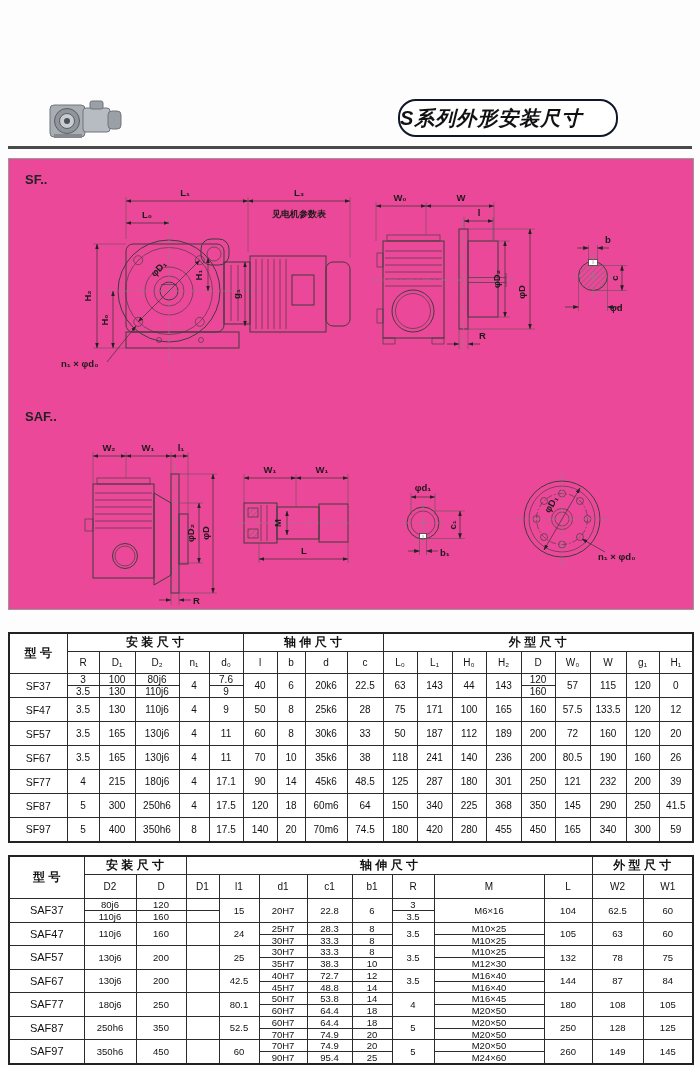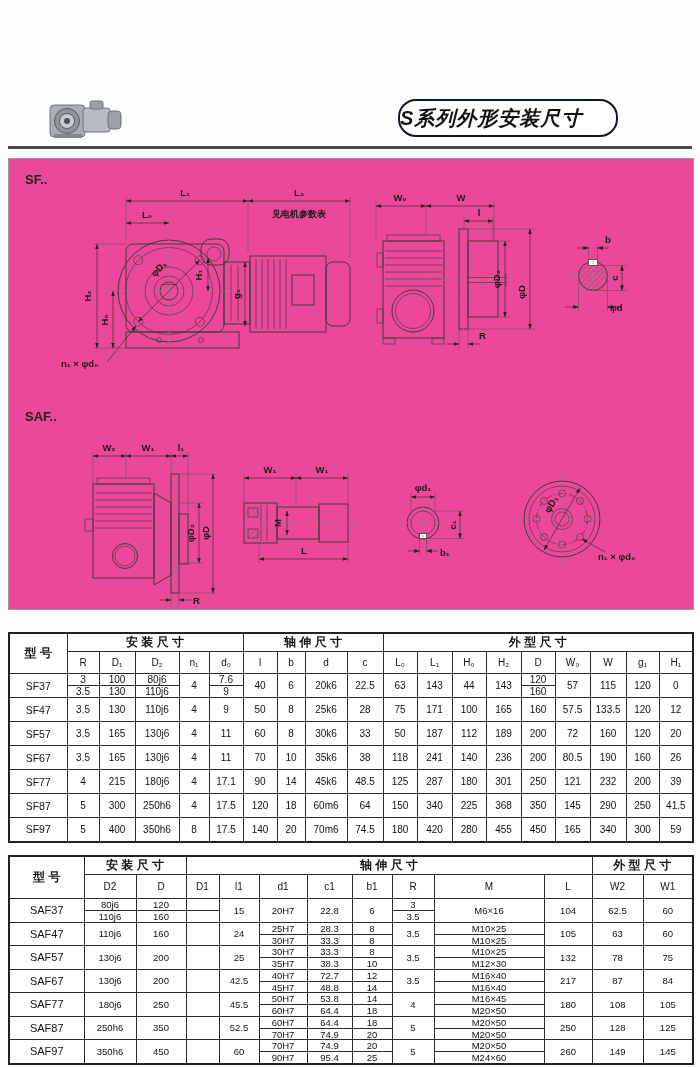--- a/index.html
+++ b/index.html
@@ -718,30 +718,30 @@
               <div>14</div>
             </div>
           </td>
           <td>3.5</td>
           <td>
             <div class="split">
               <div>M16×40</div>
               <div>M16×40</div>
             </div>
           </td>
-          <td>217</td>
+          <td>144</td>
           <td>87</td>
           <td>84</td>
         </tr>
         <tr>
           <td class="model">SAF77</td>
           <td>180j6</td>
           <td>250</td>
           <td></td>
-          <td>45.5</td>
+          <td>80.1</td>
           <td>
             <div class="split">
               <div>50H7</div>
               <div>60H7</div>
             </div>
           </td>
           <td>
             <div class="split">
               <div>53.8</div>
               <div>64.4</div>

